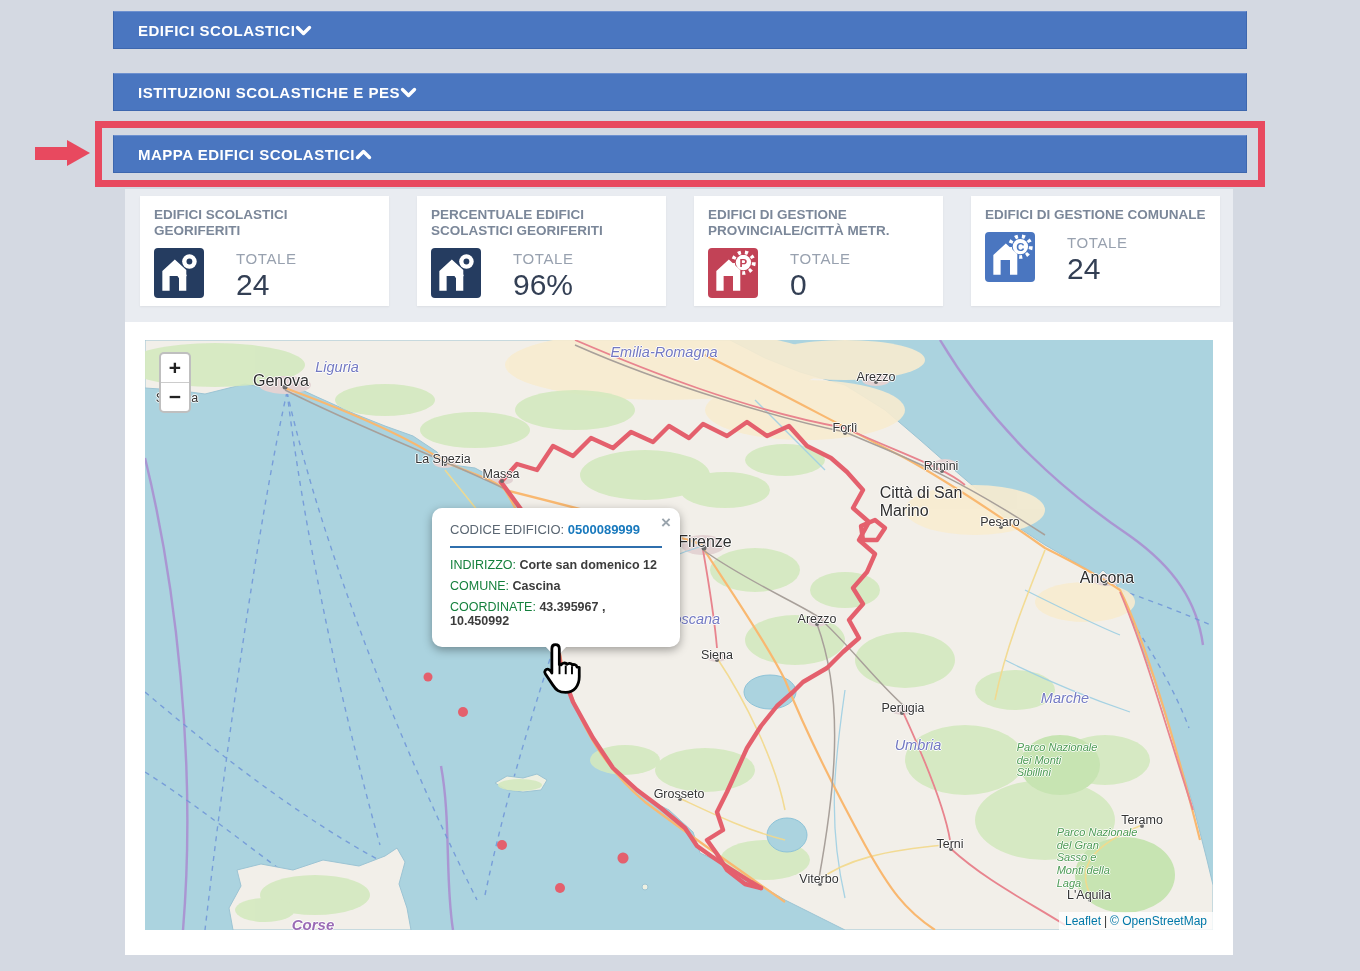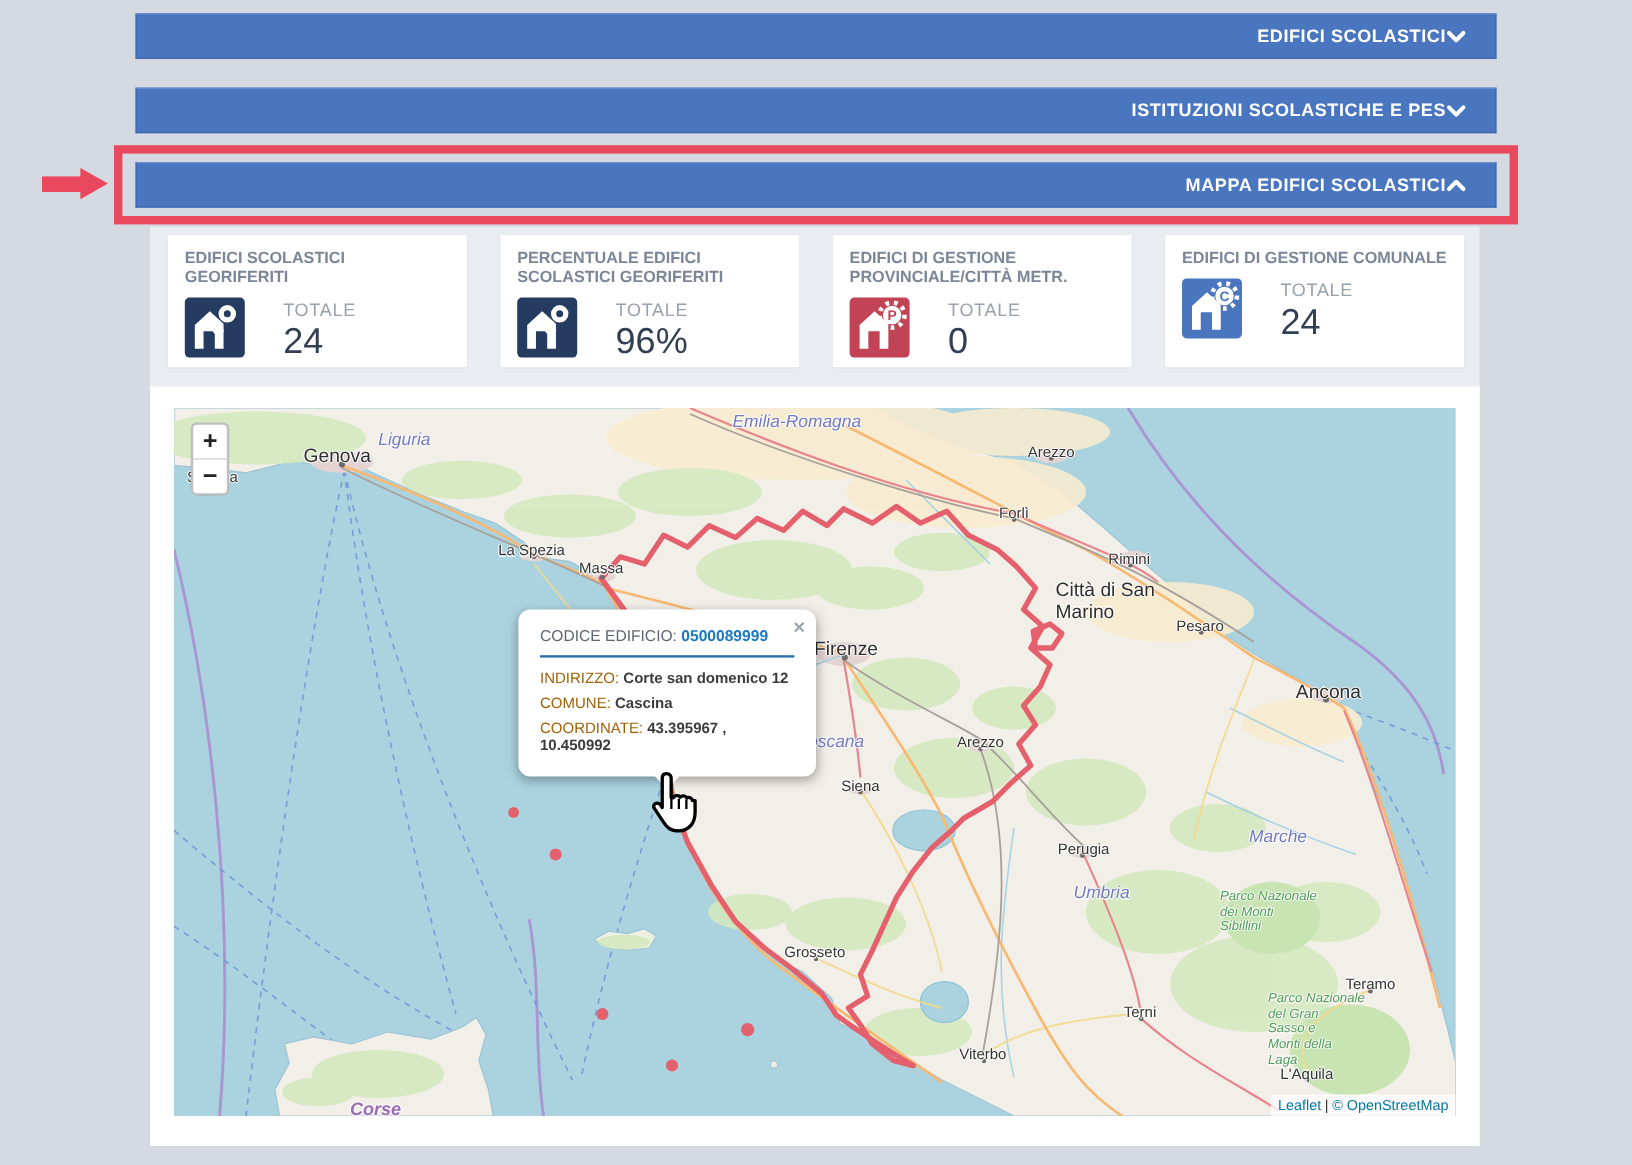--- a/index.html
+++ b/index.html
@@ -1,21 +1,21 @@
 <!DOCTYPE html>
 <html><head>
 <meta charset="utf-8">
 <style>
   html,body{margin:0;padding:0;background:#d4d9e2;font-family:"Liberation Sans",sans-serif;}
   .page{position:relative;width:1360px;height:971px;overflow:hidden;background:#d4d9e2;}
 
   
   .panel{position:absolute;left:113px;width:1134px;height:38px;background:#4a76c0;
          border:1px solid #3d67ae;border-top-color:#6d90cf;box-sizing:border-box;
-         display:flex;align-items:center;justify-content:flex-end;padding:0 24px;cursor:pointer;}
+         display:flex;align-items:center;justify-content:flex-start;padding:0 24px;cursor:pointer;}
   .panel .plabel{color:#ffffff;font-weight:bold;font-size:15px;letter-spacing:.5px;}
   .chev{display:flex;align-items:center;}
 
   
   .red-box{position:absolute;left:95px;top:121px;width:1170px;height:66px;border:7px solid #e8495f;
            box-sizing:border-box;z-index:6;pointer-events:none;}
   .red-arrow{position:absolute;left:35px;top:140px;width:56px;height:27px;z-index:6;}
   .red-arrow .shaft{position:absolute;left:0;top:7px;width:33px;height:13px;background:#e8495f;}
   .red-arrow .head{position:absolute;left:32px;top:0;width:0;height:0;
         border-top:13px solid transparent;border-bottom:13px solid transparent;border-left:23px solid #e8495f;}
@@ -57,21 +57,21 @@
   .popup{position:absolute;left:287px;top:168px;width:248px;background:#ffffff;border-radius:10px;
          box-shadow:0 3px 10px rgba(0,0,0,.35);padding:14px 18px 12px 18px;box-sizing:border-box;z-index:30;
          font-size:12.5px;}
   .popup .tail{position:absolute;left:50%;bottom:-11px;margin-left:-11px;width:0;height:0;
          border-left:11px solid transparent;border-right:11px solid transparent;border-top:12px solid #ffffff;}
   .popup .close{position:absolute;right:9px;top:5px;color:#9aa4ad;font-size:17px;font-weight:bold;cursor:pointer;}
   .p-code{color:#5a6672;font-size:13px;}
   .p-code .code{color:#1879bd;font-weight:bold;}
   .p-hr{border:0;border-top:2px solid #2f6fad;margin:9px 0 10px 0;}
   .p-row{margin:7px 0;}
-  .p-lab{color:#a16207;}
+  .p-lab{color:#15803d;}
   .p-val{color:#3c3c3c;font-weight:bold;}
 
   
   .marker{position:absolute;left:399px;top:282px;width:24px;height:24px;border-radius:50%;
           background:#2b56b5;border:2px solid #ffffff;box-sizing:border-box;z-index:25;
           box-shadow:0 1px 4px rgba(0,0,0,.45);display:flex;align-items:center;justify-content:center;cursor:pointer;}
   .cursor-hand{position:absolute;left:393px;top:300px;z-index:40;pointer-events:none;}
 
   
   .attrib{position:absolute;right:0;bottom:0;background:rgba(255,255,255,.75);padding:2px 6px;

